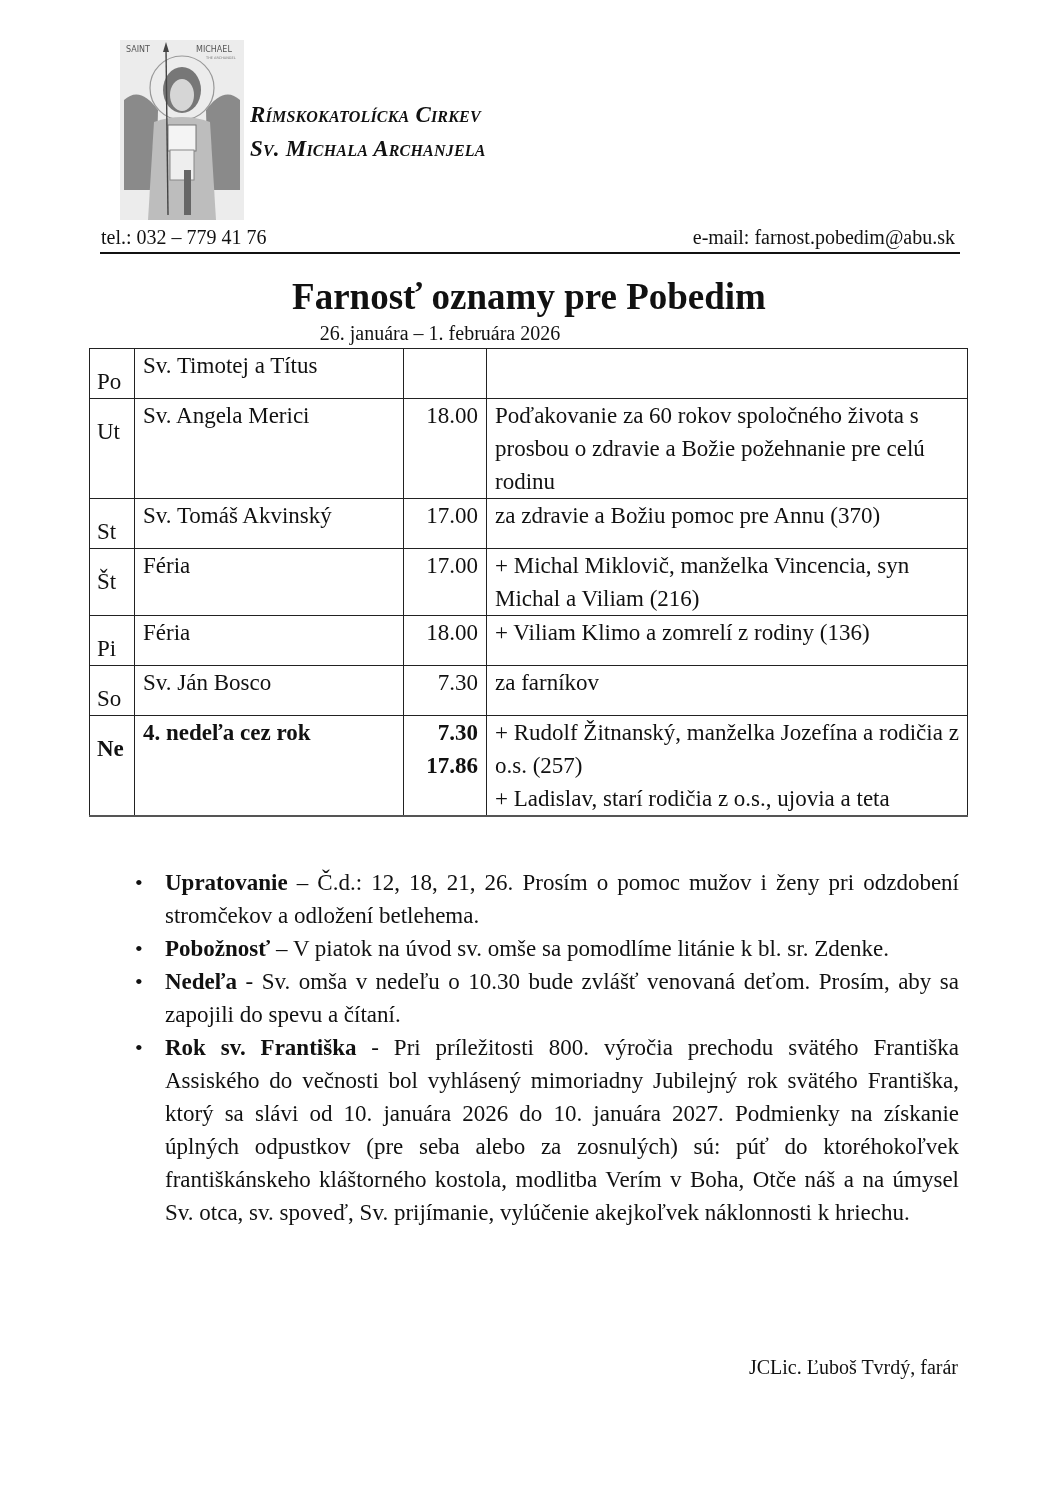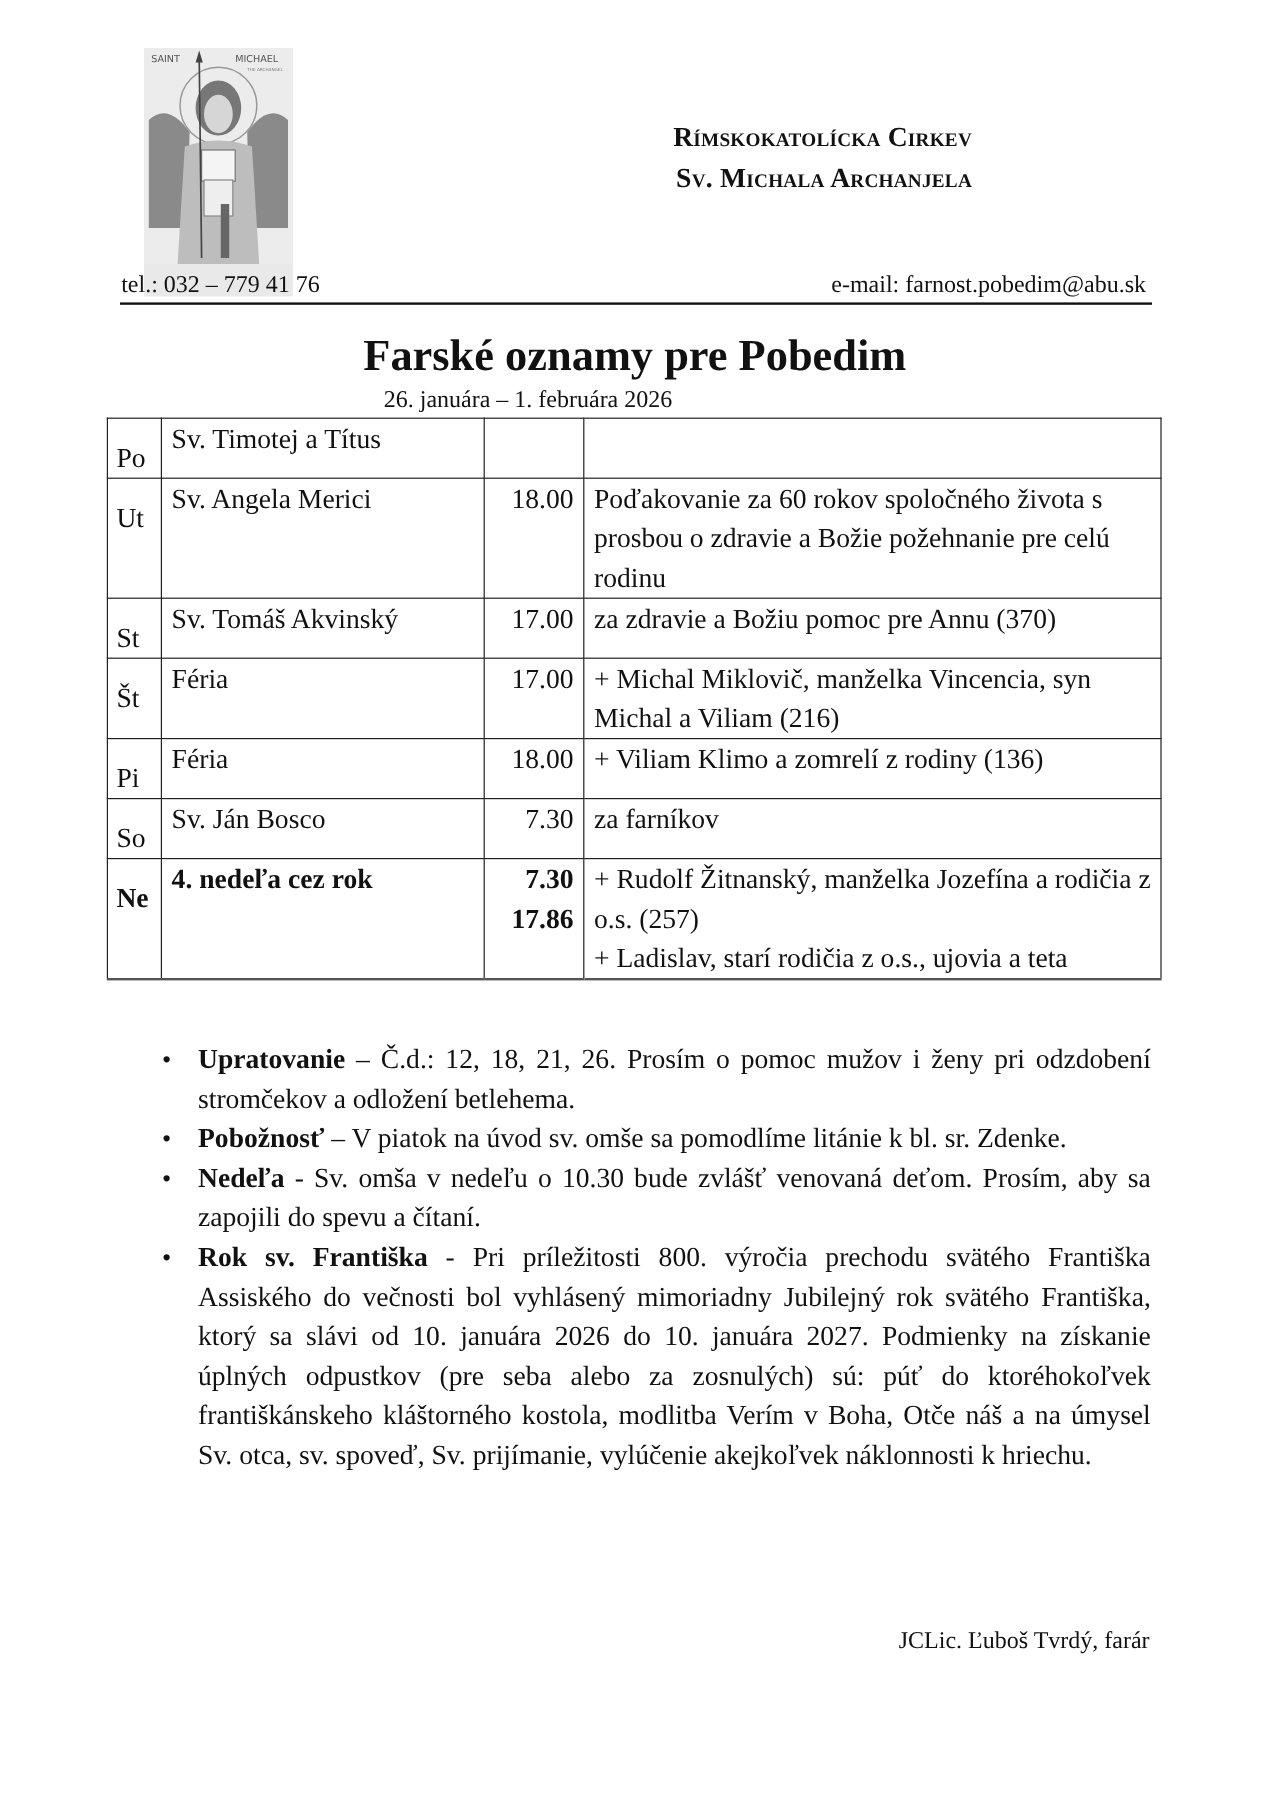--- a/index.html
+++ b/index.html
@@ -1,23 +1,23 @@
 <!DOCTYPE html>
 <html><head>
   <meta charset="utf-8">
   <style>
     html, body { margin: 0; padding: 0; background: #ffffff; }
     body { width: 1058px; height: 1497px; position: relative; overflow: hidden;
            font-family: "Liberation Serif", "DejaVu Serif", serif; color: #111; }
     .abs { position: absolute; }
 
     
-    #logo { left: 120px; top: 40px; width: 124px; height: 207px; background: #e9e9e9; overflow: hidden; }
+    #logo { left: 120px; top: 40px; width: 124px; height: 180px; background: #e9e9e9; overflow: hidden; }
     #logo svg { display: block; }
-    #church { left: 250px; top: 98px; width: 560px; text-align: right; font-weight: bold;
+    #church { left: 250px; top: 98px; width: 560px; text-align: left; font-style: italic; font-weight: bold;
               font-size: 23px; line-height: 34px; font-variant: small-caps; letter-spacing: 0.2px; }
     #church div { font-variant: small-caps; }
     #tel { left: 101px; top: 226px; font-size: 20px; }
     #email { right: 103px; top: 226px; font-size: 20px; }
     #rule { left: 100px; top: 252px; width: 860px; height: 0; border-top: 2px solid #111; }
 
     
     #title { left: 0; width: 1058px; top: 272px; text-align: center; font-weight: bold; font-size: 37px; line-height: 50px; }
     #subtitle { left: 0; width: 880px; top: 320px; text-align: center; font-size: 20px; line-height: 26px; }
 
@@ -64,21 +64,21 @@
 
 <div id="church" class="abs">
   <div>Rímskokatolícka Cirkev</div>
   <div>Sv. Michala Archanjela</div>
 </div>
 
 <div id="tel" class="abs">tel.: 032 – 779 41 76</div>
 <div id="email" class="abs">e-mail: farnost.pobedim@abu.sk</div>
 <div id="rule" class="abs"></div>
 
-<div id="title" class="abs">Farské oznamy pre Pobedim</div>
+<div id="title" class="abs">Farnosť oznamy pre Pobedim</div>
 <div id="subtitle" class="abs">26. januára – 1. februára 2026</div>
 
 <table id="schedule" class="abs">
   <tbody id="schedule-body">
       <tr>
         <td class="day">Po</td>
         <td class="saint">Sv. Timotej a Títus</td>
         <td class="time"></td>
         <td class="intention"></td>
       </tr>

